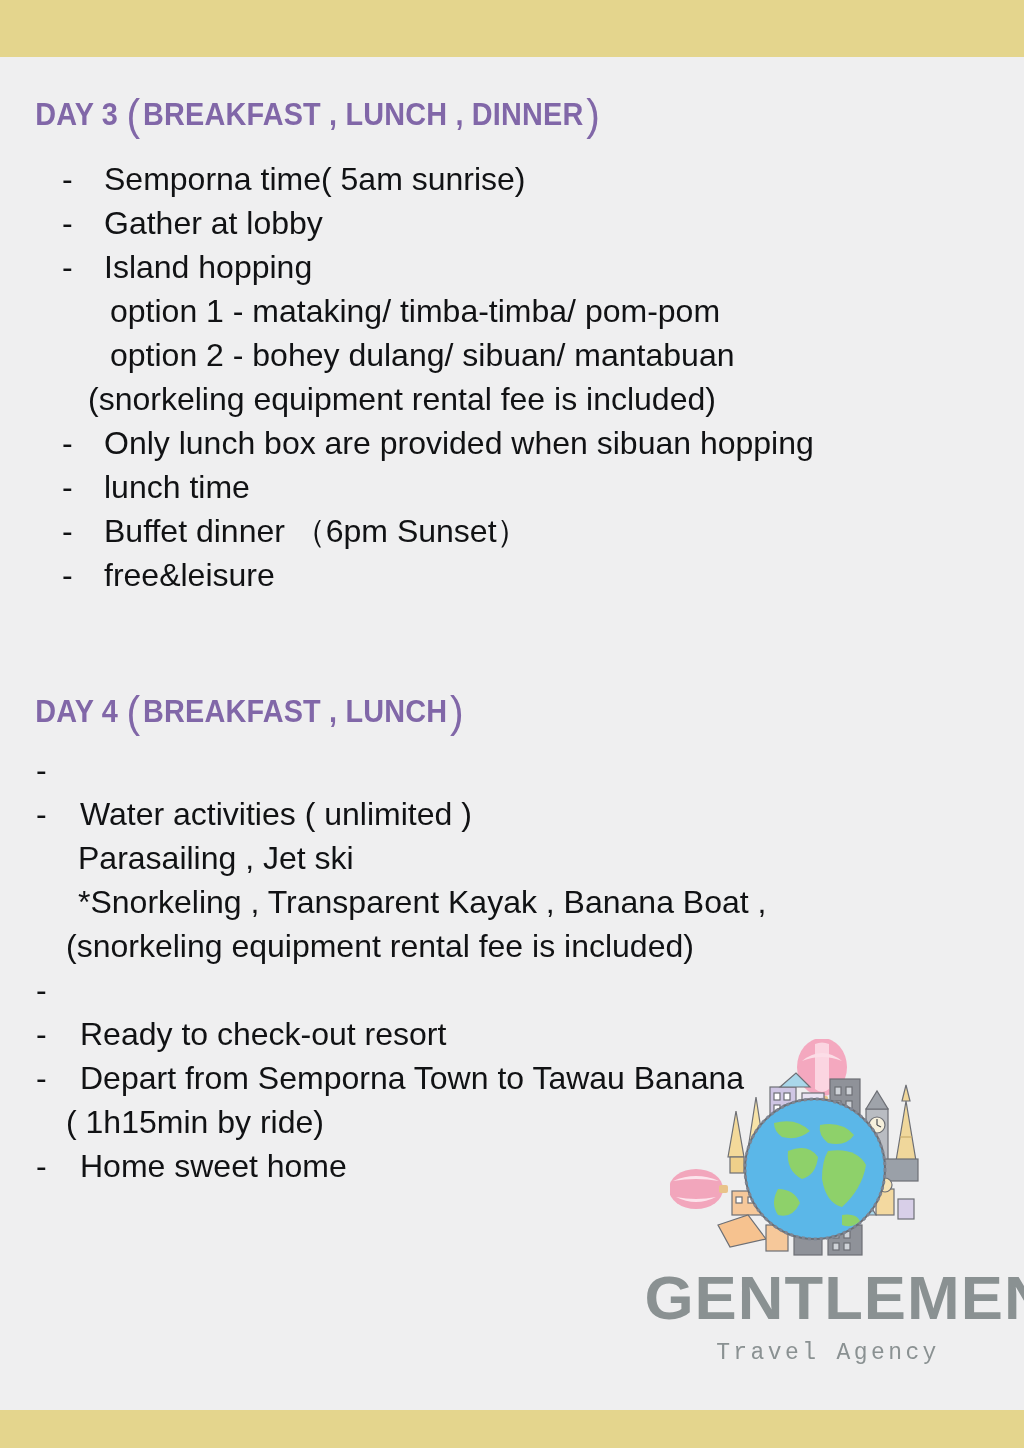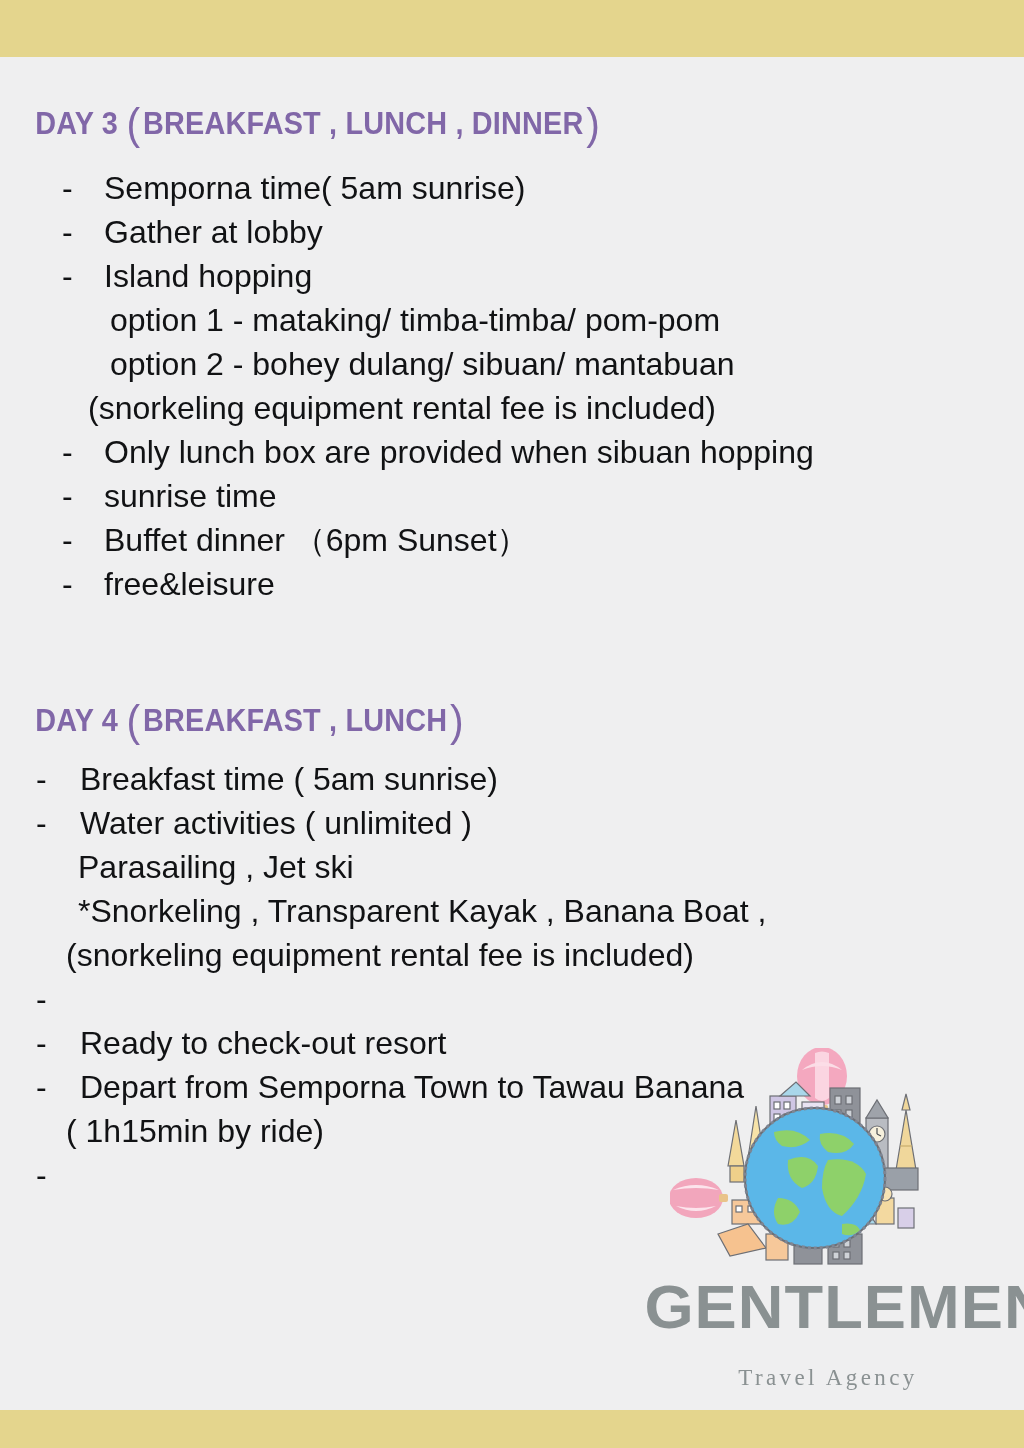--- a/index.html
+++ b/index.html
@@ -27,21 +27,21 @@
     left: 0;
     width: 1024px;
     background: #e4d58d;
   }
   .band-top    { top: 0;    height: 57px; }
   .band-bottom { top: 1410px; height: 38px; }
 
   
   .content {
     position: absolute;
-    top: 70px;
+    top: 61px;
     left: 0;
     width: 844px;
     height: 1353px;
   }
 
   .section { position: absolute; left: 0; width: 1024px; }
   .section-day3 { top: 38px; }
   .section-day4 { top: 635px; }
 
   .day-heading {
@@ -128,27 +128,27 @@
     font-family: "Liberation Sans", sans-serif;
     font-weight: bold;
     font-size: 62px;
     letter-spacing: 1px;
     color: #8a9192;
     line-height: 1;
     white-space: nowrap;
     transform: scaleX(1.02);
   }
   .brand-sub {
-    font-family: Liberation Serif, serif;
+    font-family: Liberation Mono, monospace;
     font-weight: 400;
     font-size: 23px;
     letter-spacing: 3.4px;
     color: #8a9192;
     line-height: 1;
-    margin-top: 28px;
+    margin-top: 13px;
     white-space: nowrap;
   }
 </style>
 </head>
 <body>
 
 <div class="page">
 
   <div class="band band-top"></div>
   <div class="band band-bottom"></div>
@@ -181,42 +181,41 @@
         </div>
         <div class="line paren-line">
           <span class="txt">(snorkeling equipment rental fee is included)</span>
         </div>
         <div class="line bullet">
           <span class="dash">-</span>
           <span class="txt">Only lunch box are provided when sibuan hopping</span>
         </div>
         <div class="line bullet">
           <span class="dash">-</span>
-          <span class="txt">sunrise time</span>
+          <span class="txt">lunch time</span>
         </div>
         <div class="line bullet">
           <span class="dash">-</span>
           <span class="txt">Buffet dinner  （6pm Sunset）</span>
         </div>
         <div class="line bullet">
           <span class="dash">-</span>
           <span class="txt">free&amp;leisure</span>
         </div>
       </div>
     </div>
 
     <div class="section section-day4">
       <div class="day-heading">
         <span class="daynum">DAY 4</span><span class="paren">(</span><span>BREAKFAST , LUNCH</span><span class="paren">)</span>
       </div>
 
       <div class="lines lines-day4">
         <div class="line bullet">
           <span class="dash">-</span>
-          <span class="txt">Breakfast time ( 5am sunrise)</span>
         </div>
         <div class="line bullet">
           <span class="dash">-</span>
           <span class="txt">Water activities ( unlimited )</span>
         </div>
         <div class="line sub">
           <span class="txt">Parasailing , Jet ski</span>
         </div>
         <div class="line sub">
           <span class="txt">*Snorkeling , Transparent Kayak , Banana Boat ,</span>
@@ -233,20 +232,21 @@
         </div>
         <div class="line bullet">
           <span class="dash">-</span>
           <span class="txt">Depart from Semporna Town to Tawau Banana</span>
         </div>
         <div class="line paren-line">
           <span class="txt">( 1h15min by ride)</span>
         </div>
         <div class="line bullet">
           <span class="dash">-</span>
+          <span class="txt">Home sweet home</span>
         </div>
       </div>
     </div>
 
     <div class="logo-block">
 
       <svg class="globe-art" viewBox="0 0 290 230">
 
         <g>
           <ellipse cx="152" cy="28" rx="25" ry="29" fill="#f4a8bf"></ellipse>

